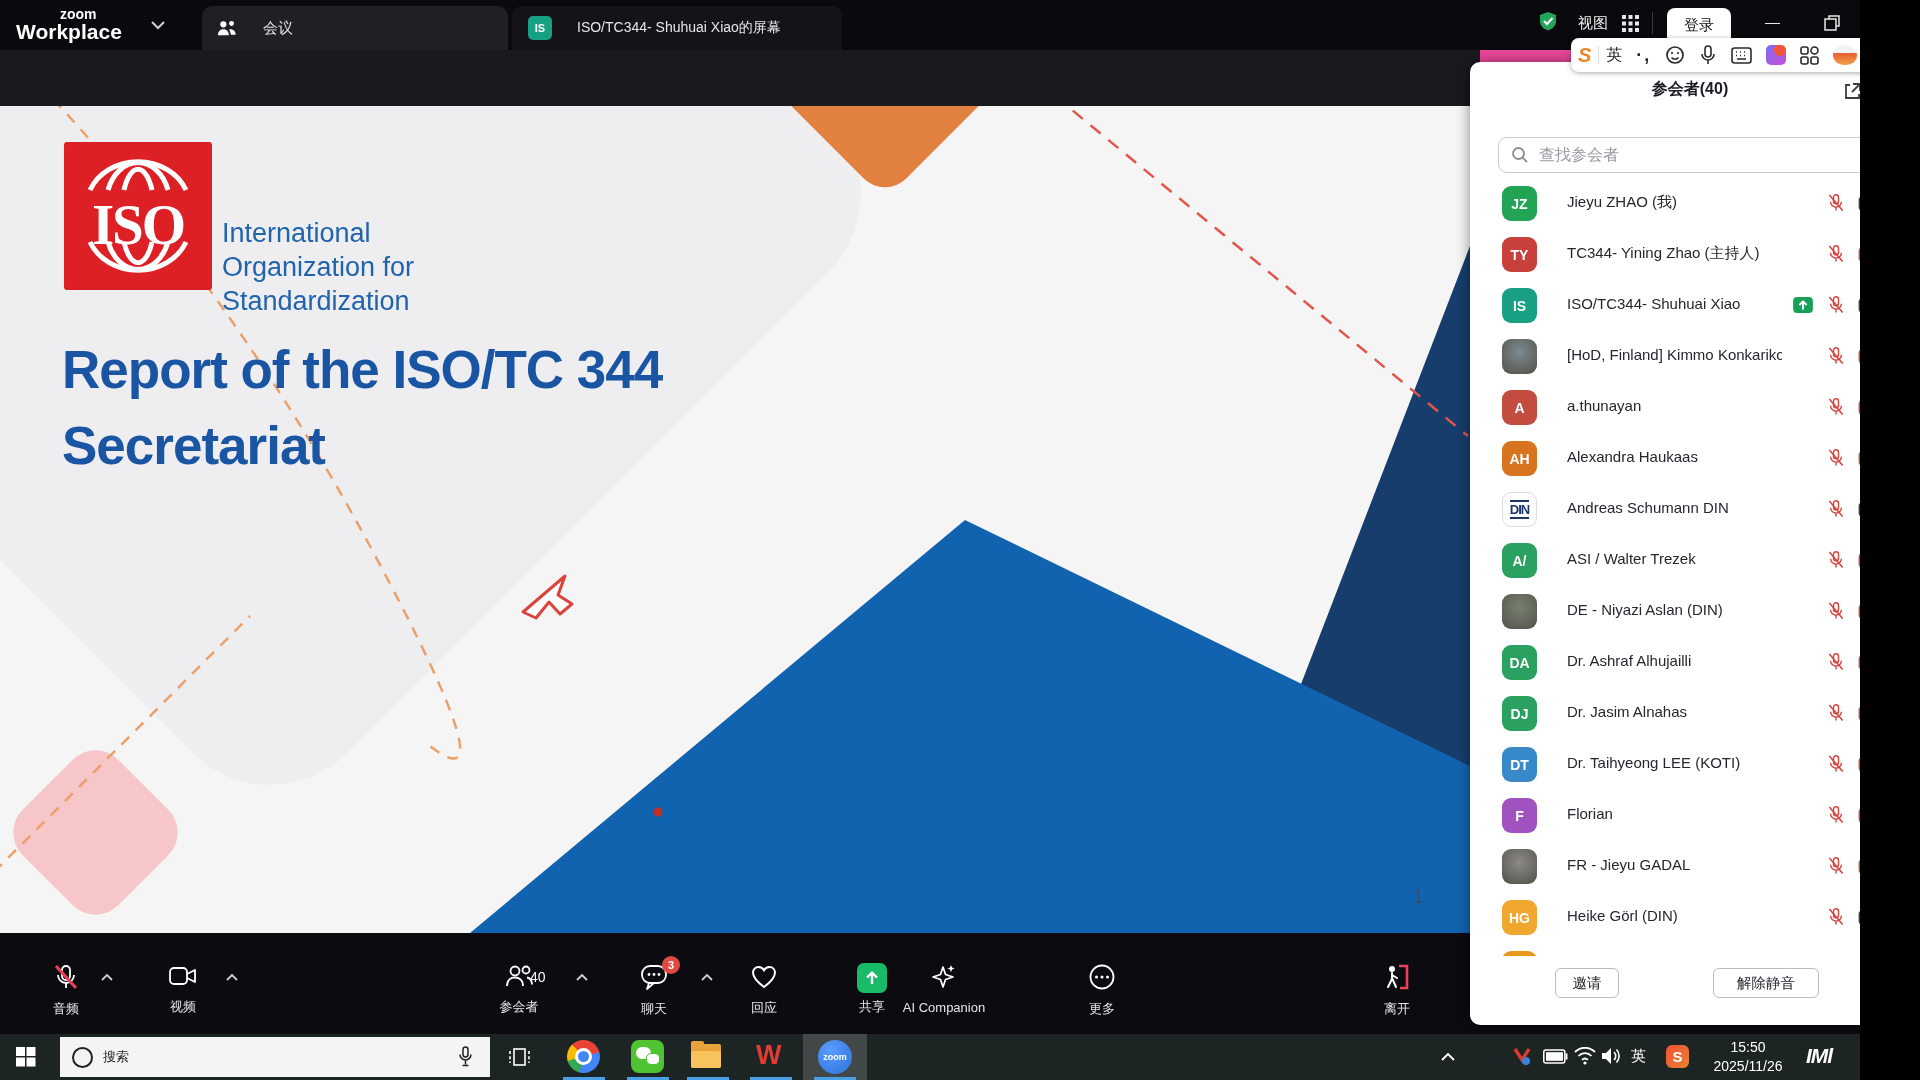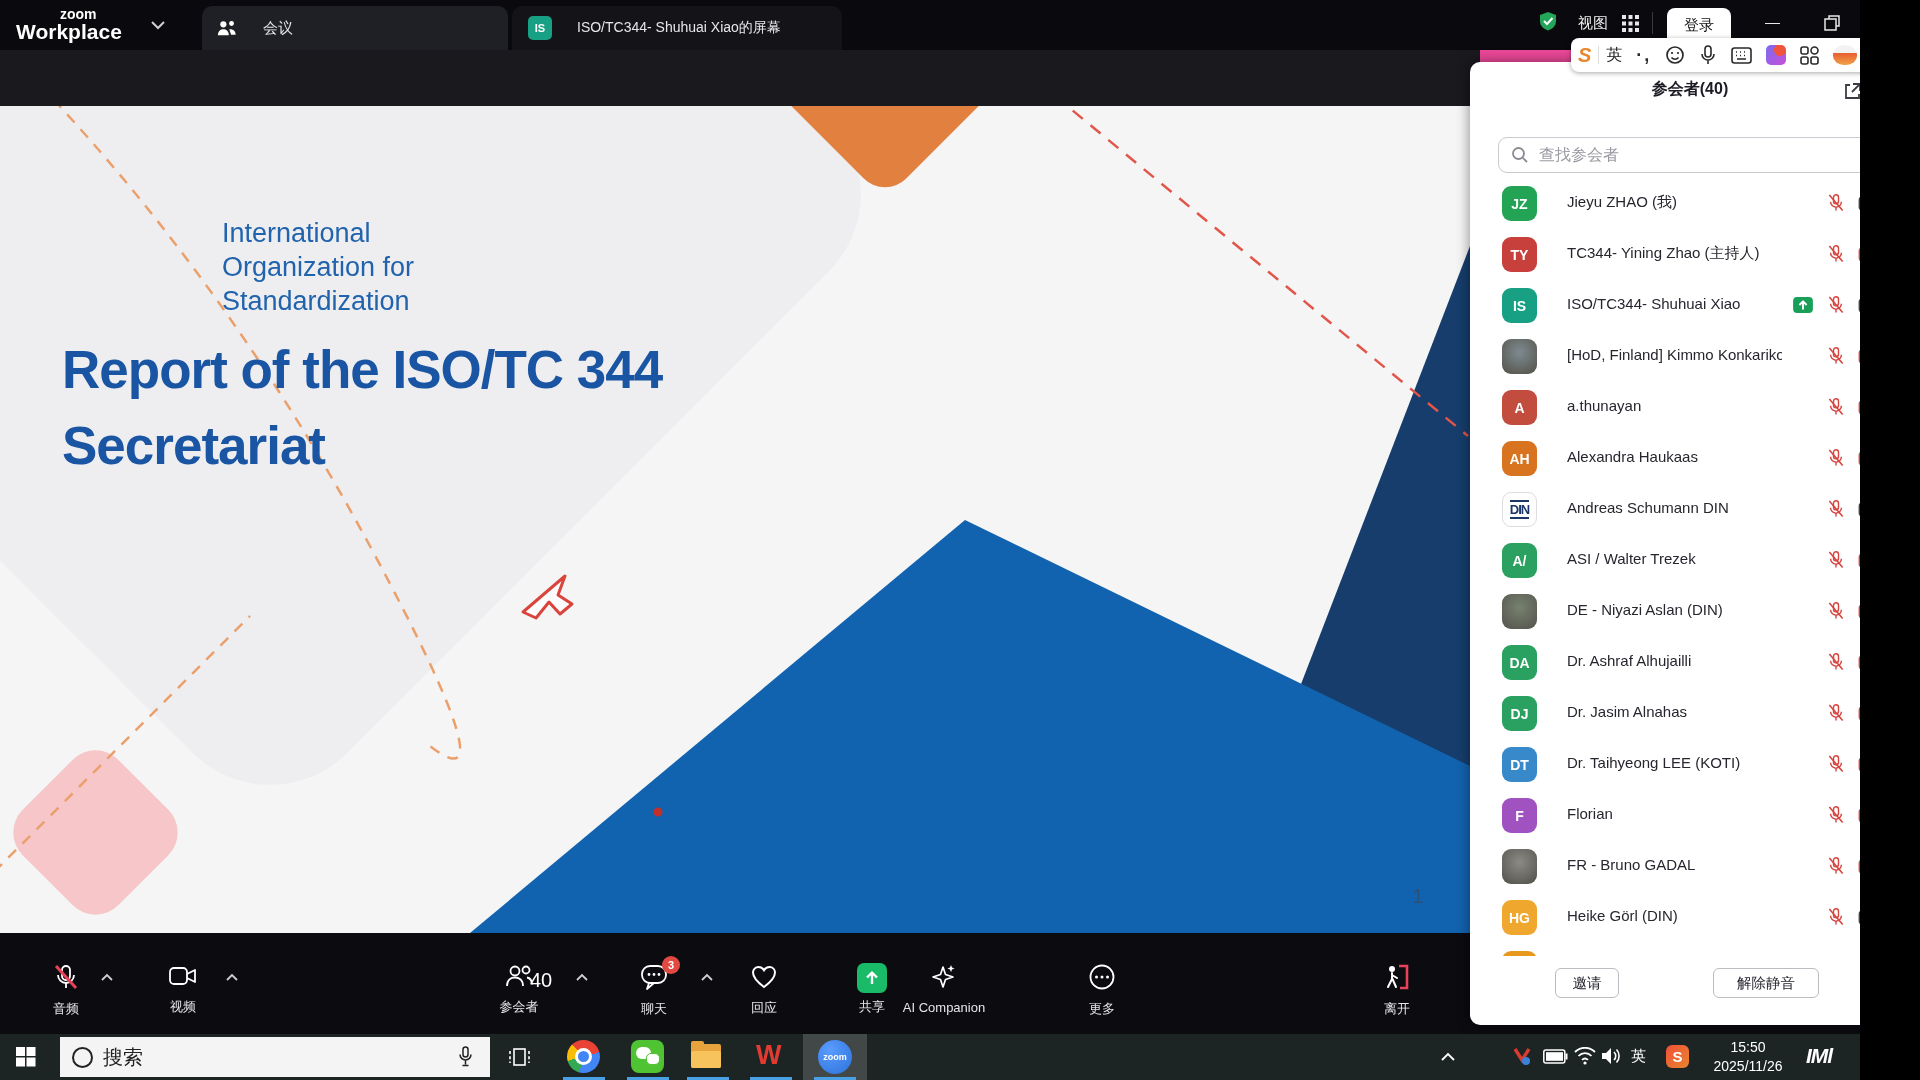--- a/index.html
+++ b/index.html
@@ -59,33 +59,33 @@
   
   #mtoolbar{left:0;top:933px;width:1920px;height:101px;background:#0b0b10;z-index:10;}
   .tb-item{position:absolute;top:30px;width:110px;text-align:center;color:#e6e6ea;}
   .tb-label{display:block;font-size:13px;margin-top:5px;color:#e6e6ea;}
   .tb-chev{position:absolute;top:40px;}
   .share-sq{width:30px;height:30px;background:#19ba68;border-radius:7px;margin:0 auto;
     display:flex;align-items:center;justify-content:center;}
   .chat-badge{position:absolute;left:63px;top:-7px;min-width:18px;height:18px;border-radius:9px;
     background:#e14a42;color:#fff;font-size:11px;font-weight:bold;display:flex;align-items:center;
     justify-content:center;padding:0 3px;box-sizing:border-box;}
-  .count40{position:absolute;left:66px;top:6px;font-size:20px;color:#fff;}
+  .count40{position:absolute;left:66px;top:6px;font-size:14px;color:#fff;}
   
   #imebar{left:1571px;top:38px;width:344px;height:34px;background:#fff;border-radius:8px;z-index:40;
     display:flex;align-items:center;box-shadow:0 1px 5px rgba(0,0,0,.35);}
   #login-tab{left:1667px;top:8px;width:64px;height:34px;background:#fff;border-radius:8px 8px 0 0;
     z-index:39;color:#111;font-size:15px;display:flex;align-items:center;justify-content:center;}
   .ime-ic{margin:0 7px;display:flex;align-items:center;}
   
   #taskbar{left:0;top:1034px;width:1920px;height:46px;background:#1d2524;z-index:35;}
   .tsearch{left:60px;top:3px;width:430px;height:40px;background:#f4f4f4;display:flex;
     align-items:center;}
   .tsearch-ring{width:17px;height:17px;border:2.5px solid #222;border-radius:50%;margin:0 10px 0 12px;}
-  .tsearch-label{font-size:20px;color:#222;}
+  .tsearch-label{font-size:13px;color:#222;}
   .app-underline{position:absolute;top:43px;width:42px;height:3px;background:#4aa0e4;}
   .tray-txt{color:#fff;font-size:15px;}
   .clock{position:absolute;left:1700px;top:4px;width:96px;text-align:center;color:#fff;
     font-size:14px;line-height:19px;}
   .chrome{width:33px;height:33px;border-radius:50%;
     background:conic-gradient(from -45deg,#ea4335 0 120deg,#4285f4 0 240deg,#34a853 0 300deg,#fbbc05 0 360deg);
     position:relative;}
   .chrome::before{content:"";position:absolute;left:8px;top:8px;width:17px;height:17px;
     background:#fff;border-radius:50%;}
   .chrome::after{content:"";position:absolute;left:11px;top:11px;width:11px;height:11px;
@@ -173,20 +173,33 @@
 
     <svg class="abs" style="left:0;top:0" width="1480" height="827">
       <polygon points="1470,140 1470,827 1205,827" fill="#163d6c"></polygon>
       <polygon points="470,827 965,414 1470,660 1470,827" fill="#1263af"></polygon>
       <path d="M 40,-21 Q 230,180 371,442 T 430,640" stroke="#eba06b" stroke-width="2.5" fill="none" stroke-dasharray="11 9"></path>
       <path d="M -20,780 L 250,510" stroke="#eba06b" stroke-width="2.5" fill="none" stroke-dasharray="11 9"></path>
       <path d="M 1055,-10 L 1468,330" stroke="#e25549" stroke-width="2.5" fill="none" stroke-dasharray="13 10"></path>
       <circle cx="658" cy="706" r="4.5" fill="#c03028"></circle>
     </svg>
 
+    <div class="abs iso-logo">
+      <svg class="abs" style="left:18px;top:10px" width="112" height="128" viewBox="0 0 112 128">
+        <g stroke="#fff" stroke-width="5" fill="none">
+          <path d="M8 38 A52 46 0 0 1 104 38"></path>
+          <path d="M26 38 A32 42 0 0 1 86 38"></path>
+          <path d="M42 38 A16 40 0 0 1 70 38"></path>
+          <path d="M8 90 A52 46 0 0 0 104 90"></path>
+          <path d="M26 90 A32 42 0 0 0 86 90"></path>
+          <path d="M42 90 A16 40 0 0 0 70 90"></path>
+        </g>
+      </svg>
+      <div class="iso-text">ISO</div>
+    </div>
 
     <div class="abs org-text">
       <div>International</div>
       <div>Organization for</div>
       <div>Standardization</div>
     </div>
 
     <div class="abs slide-title">
       <div>Report of the ISO/TC 344</div>
       <div>Secretariat</div>
@@ -535,21 +548,21 @@
             </svg>
             <svg width="24" height="19" viewBox="0 0 26 20">
               <rect x="1.5" y="3" width="15" height="14" rx="3" fill="none" stroke="#d6453f" stroke-width="1.7"></rect>
               <path d="M16.5 8.5 L24 4.5 V15.5 L16.5 11.5" fill="none" stroke="#d6453f" stroke-width="1.7" stroke-linejoin="round"></path>
               <line x1="3" y1="1.5" x2="23" y2="18.5" stroke="#d6453f" stroke-width="1.9"></line>
             </svg>
           </div>
         </div>
         <div class="prow" style="top: 667px;">
           <div class="avatar" style="background:radial-gradient(circle at 50% 38%, #8d8a86 0%, #595952 85%)"></div>
-          <span class="pname">FR - Bruno GADAL</span>
+          <span class="pname">FR - Jieyu GADAL</span>
           <div class="rowicons">
             <svg width="20" height="20" viewBox="0 0 24 24">
               <rect x="9" y="2" width="6" height="11" rx="3" fill="none" stroke="#d6453f" stroke-width="1.7"></rect>
               <path d="M5.5 10.5 a6.5 6.5 0 0 0 13 0" fill="none" stroke="#d6453f" stroke-width="1.7"></path>
               <line x1="12" y1="17.5" x2="12" y2="21" stroke="#d6453f" stroke-width="1.7"></line>
               <line x1="4" y1="2.5" x2="20" y2="21" stroke="#d6453f" stroke-width="1.9"></line>
             </svg>
             <svg width="24" height="19" viewBox="0 0 26 20">
               <rect x="1.5" y="3" width="15" height="14" rx="3" fill="none" stroke="#d6453f" stroke-width="1.7"></rect>
               <path d="M16.5 8.5 L24 4.5 V15.5 L16.5 11.5" fill="none" stroke="#d6453f" stroke-width="1.7" stroke-linejoin="round"></path>

